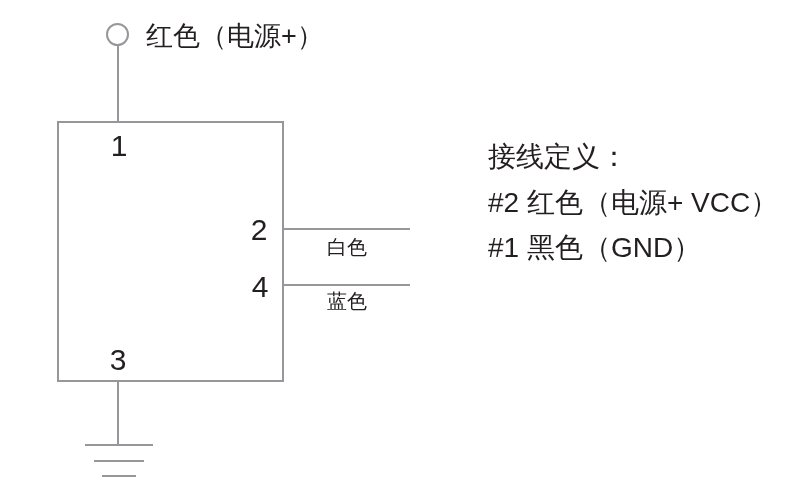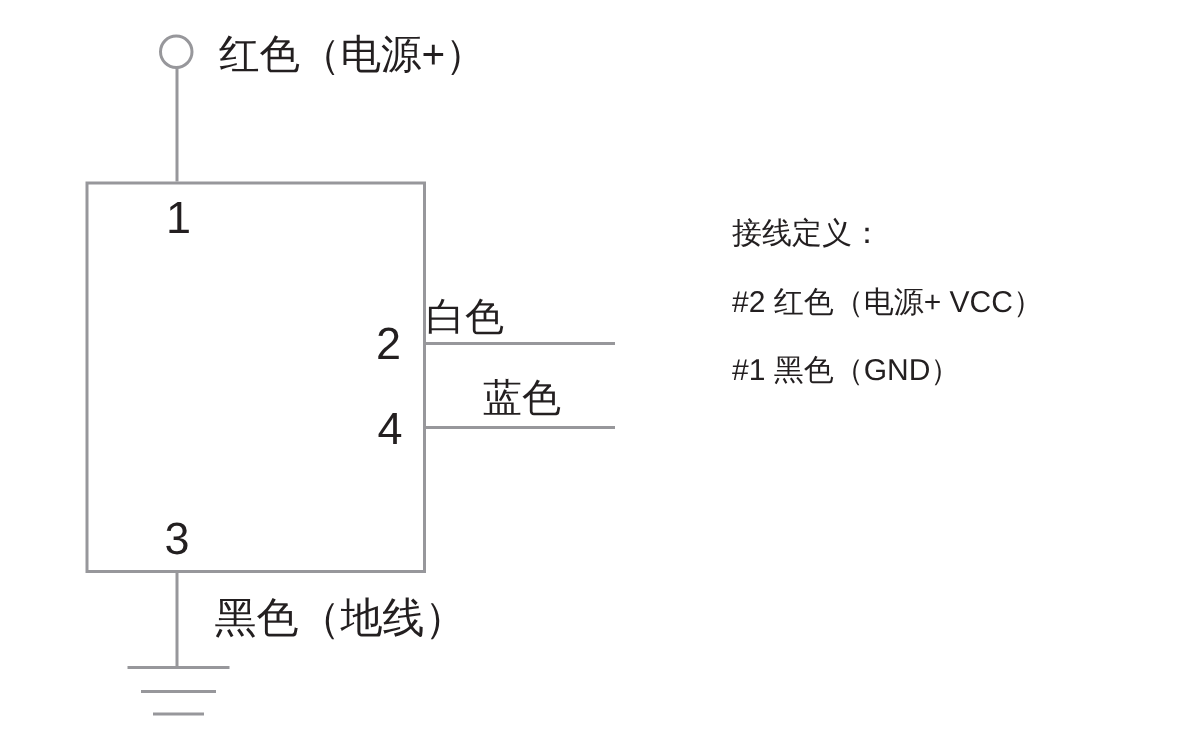--- a/index.html
+++ b/index.html
@@ -49,30 +49,32 @@
     font-size: 27px;
     line-height: 34px;
   }
   .pin-number {
     font-size: 30px;
     line-height: 36px;
     width: 30px;
     text-align: center;
   }
   .over-wire {
-    font-size: 26px;
+    font-size: 20px;
     line-height: 32px;
     width: 126px;
+    text-align: center;
+    margin-top: 36px;
   }
   .legend {
     position: absolute;
     left: 488px;
     top: 134px;
     color: #231f20;
-    font-size: 20px;
+    font-size: 28px;
     line-height: 45.5px;
   }
   .legend div { white-space: nowrap; }
 </style>
 </head>
 <body>
 
 <div class="stage">
 
   <div class="terminal-circle"></div>
@@ -85,24 +87,23 @@
 
   <div class="label pin-number" style="left:104px; top:128px;">1</div>
   <div class="label pin-number" style="left:244px; top:212px;">2</div>
   <div class="label pin-number" style="left:245px; top:269px;">4</div>
   <div class="label pin-number" style="left:103px; top:342px;">3</div>
 
   <div class="wire" style="left:284px; top:228px; width:126px; height:2px;"></div>
   <div class="label over-wire" style="left:284px; top:195px;">白色</div>
 
   <div class="wire" style="left:284px; top:284px; width:126px; height:2px;"></div>
-  <div class="label over-wire" style="left:284px; top:249px;padding-left:38px;">蓝色</div>
+  <div class="label over-wire" style="left:284px; top:249px;">蓝色</div>
 
   <div class="wire" style="left:117px; top:380px; width:2px; height:65px;"></div>
-  <div class="label wire-label" style="left:143px; top:395px; font-size:28px;">黑色（地线）</div>
 
   <div>
     <div class="wire" style="left:85px;  top:444px; width:68px; height:2px;"></div>
     <div class="wire" style="left:94px;  top:460px; width:50px; height:2px;"></div>
     <div class="wire" style="left:102px; top:475px; width:34px; height:2px;"></div>
   </div>
 
   <div class="legend">
     <div>接线定义：</div>
     <div>#2 红色（电源+ VCC）</div>

